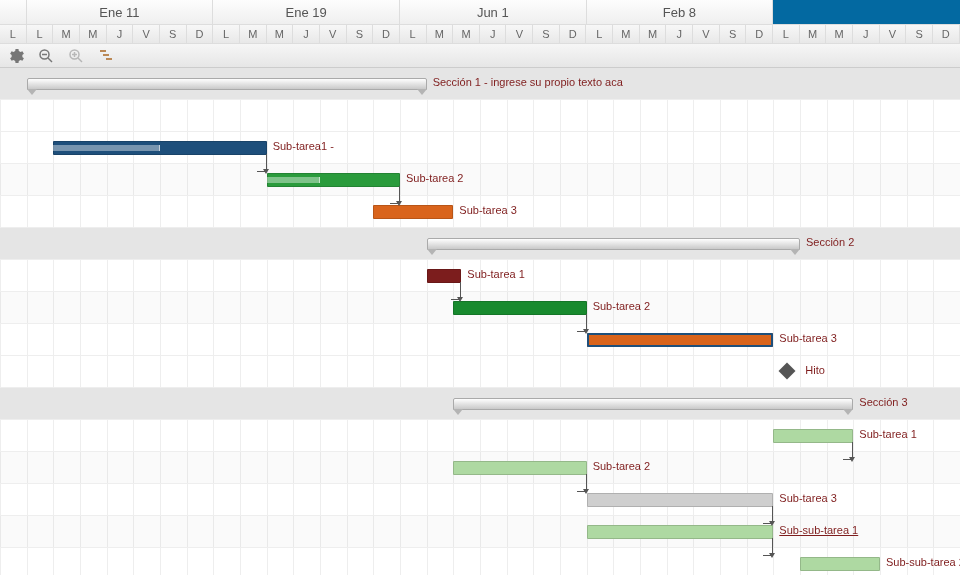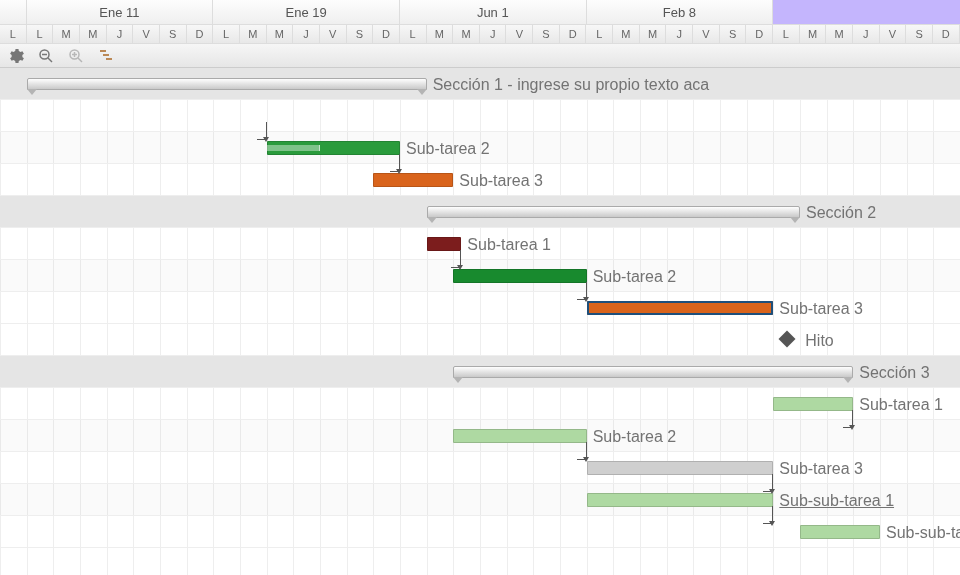--- a/index.html
+++ b/index.html
@@ -11,21 +11,21 @@
     width: 960px;
     height: 575px;
     overflow: hidden;
     position: relative;
   }
   .gantt { position: relative; width: 960px; }
   
   .timeline-header {
     position: relative;
     width: 960px;
-    background: #c4b5fd;
+    background: #0369a1;
     border-bottom: 1px solid #ddd;
   }
   .week-row, .day-row { display: flex; }
   .week-cell {
     flex: 0 0 auto;
     font-size: 13px;
     color: #555;
     text-align: center;
     padding: 5px 0 4px;
     border-right: 1px solid #ddd;
@@ -103,22 +103,22 @@
   }
   .bar .progress {
     position:absolute;
     left:0; top:4px; height:6px;
     background: rgba(255,255,255,0.4);
     border-right: 1px solid rgba(255,255,255,0.55);
   }
   .label {
     position:absolute;
     top: 8px;
-    font-size: 16px;
-    color: #737373;
+    font-size: 11px;
+    color: #7f1d1d;
     white-space: nowrap;
     padding-left: 6px;
   }
   
   .dep {
     position:absolute;
     width: 10px;
     height: 18px;
     border-right: 1px solid #555;
     border-bottom: 1px solid #555;
@@ -226,20 +226,26 @@
   </div>
 
   <div class="grid" style="height: 512px;">
     <div class="grid-bg"></div>
     <div class="grid-rows" id="rows">
         <div class="row section-row">
           <div class="section" style="left: 26.666px; width: 399.99px;"></div>
           <div class="label" style="left: 426.656px;">Sección 1 - ingrese su propio texto aca</div>
         </div>
         <div class="row"></div>
+        <div class="row">
+          <div class="bar" style="left: 53.332px; width: 213.328px; background: rgb(30, 79, 123);">
+            <div class="progress" style="width: 106.664px;"></div>
+          </div>
+          <div class="label" style="left: 266.66px;">Sub-tarea1 -</div>
+        </div>
         <div class="row alt">
           <div class="bar" style="left: 266.66px; width: 133.33px; background: rgb(42, 155, 60);">
             <div class="progress" style="width: 53.332px;"></div>
           </div>
           <div class="label" style="left: 399.99px;">Sub-tarea 2</div>
           <div class="dep" style="left: 256.66px; top: -10px;"></div>
         </div>
         <div class="row">
           <div class="bar" style="left: 373.324px; width: 79.998px; background: rgb(217, 100, 28);"></div>
           <div class="label" style="left: 453.322px;">Sub-tarea 3</div>

